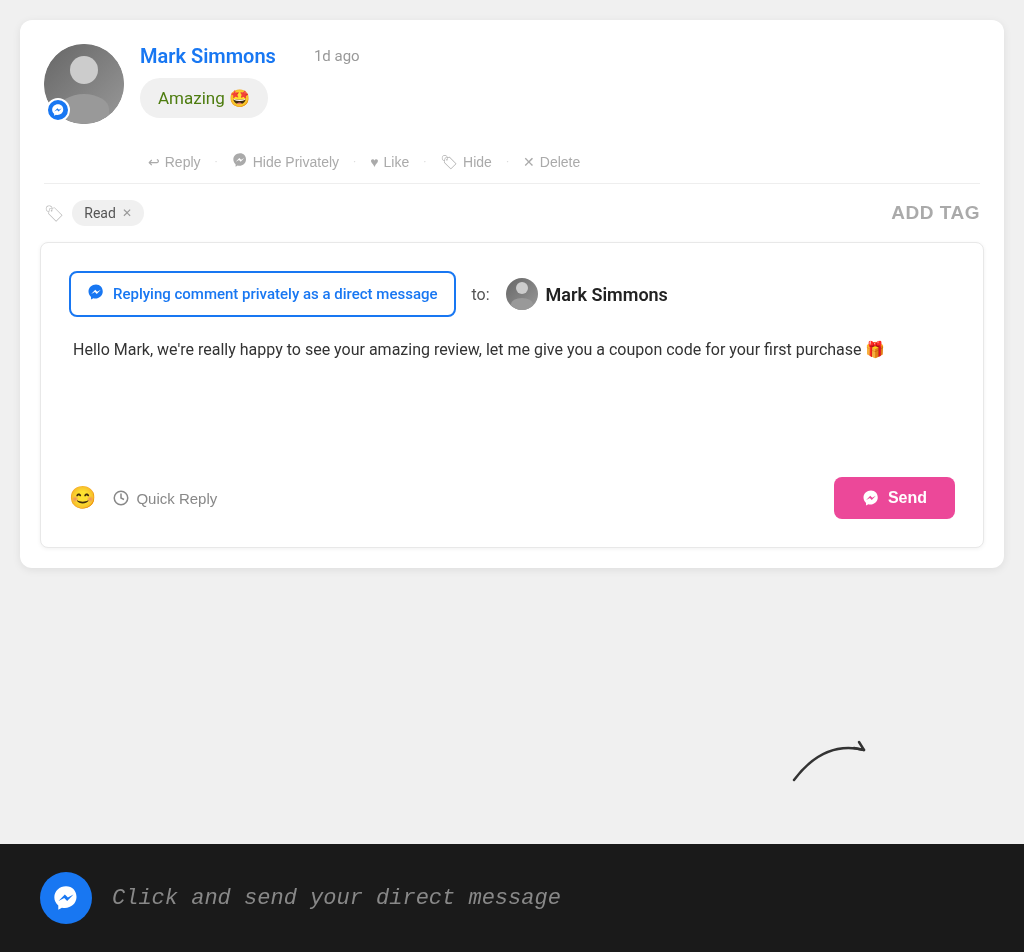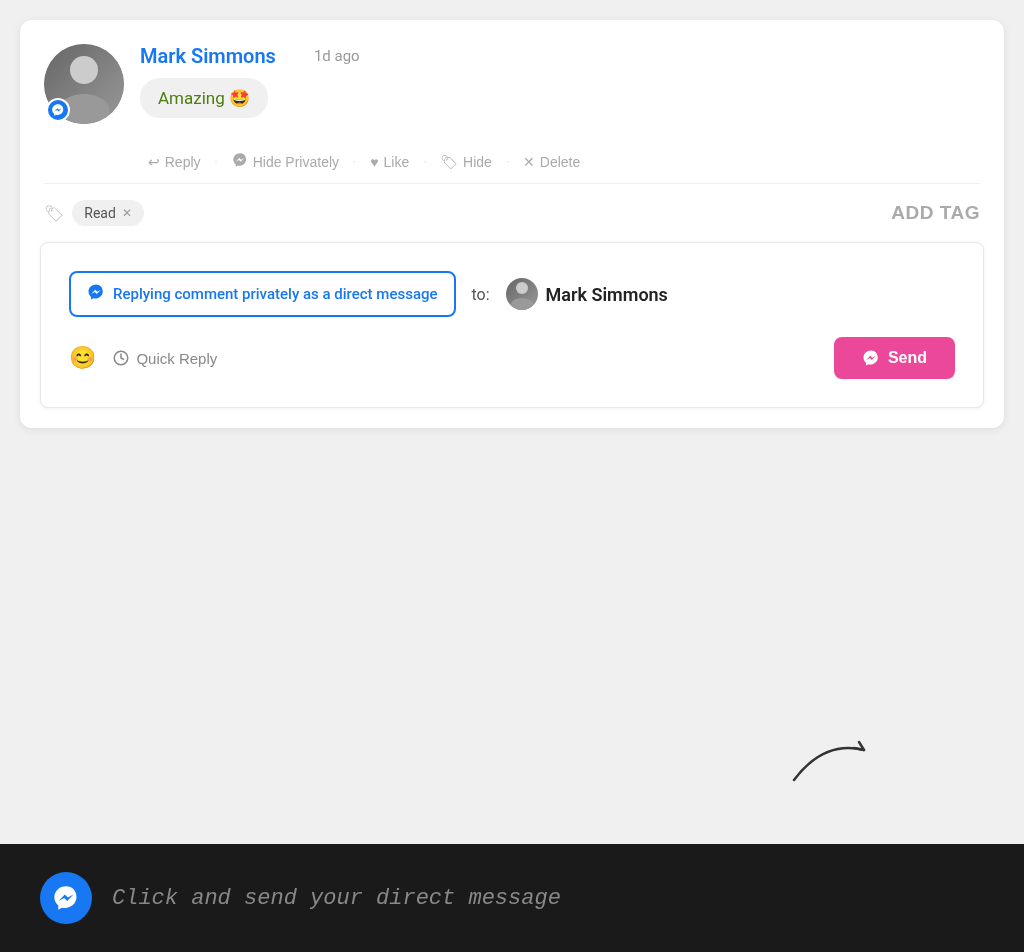--- a/index.html
+++ b/index.html
@@ -463,20 +463,21 @@
           </span>
           <span>Replying comment privately as a direct message</span>
         </div>
         <span class="to-label">to:</span>
         <div class="recipient-info">
           <div class="recipient-avatar"></div>
           <span class="recipient-name">Mark Simmons</span>
         </div>
       </div>
 
+      <div class="reply-body">Hello Mark, we're really happy to see your amazing review, let me give you a coupon code for your first purchase 🎁</div>
 
       <div class="reply-footer">
         <div class="reply-tools">
           <button class="emoji-btn">😊</button>
           <button class="quick-reply-btn">
             <svg width="18" height="18" viewBox="0 0 24 24" fill="none" stroke="#888" stroke-width="2">
               <circle cx="12" cy="12" r="9"></circle>
               <polyline points="12,6 12,12 16,14"></polyline>
             </svg>
             <span>Quick Reply</span>

